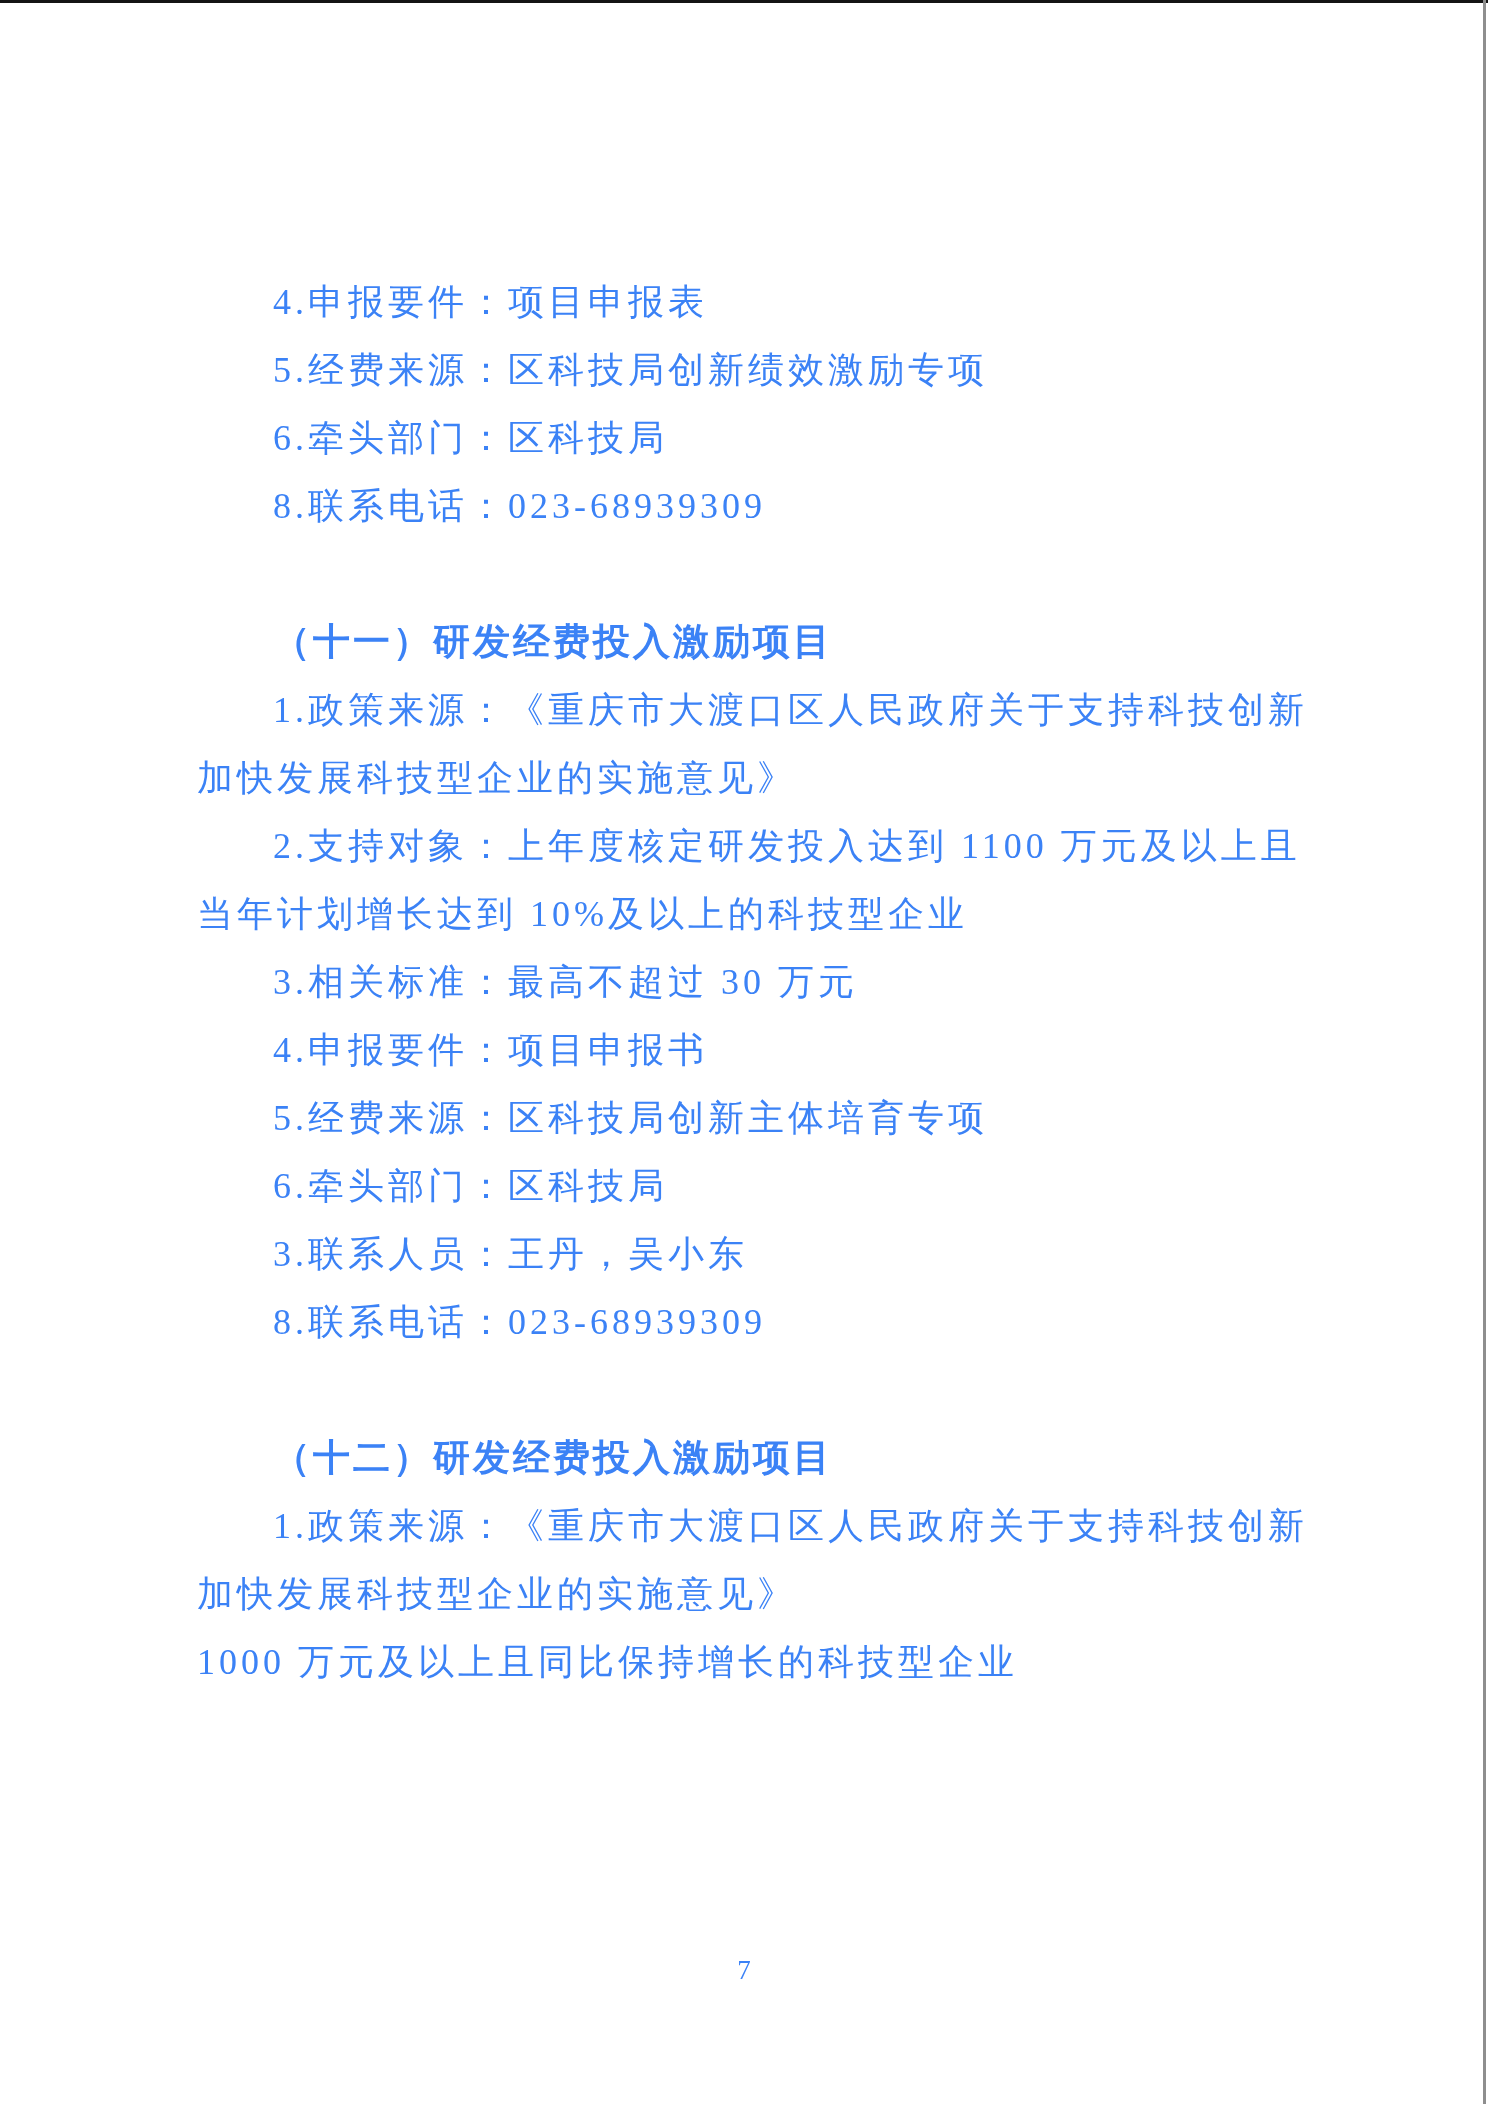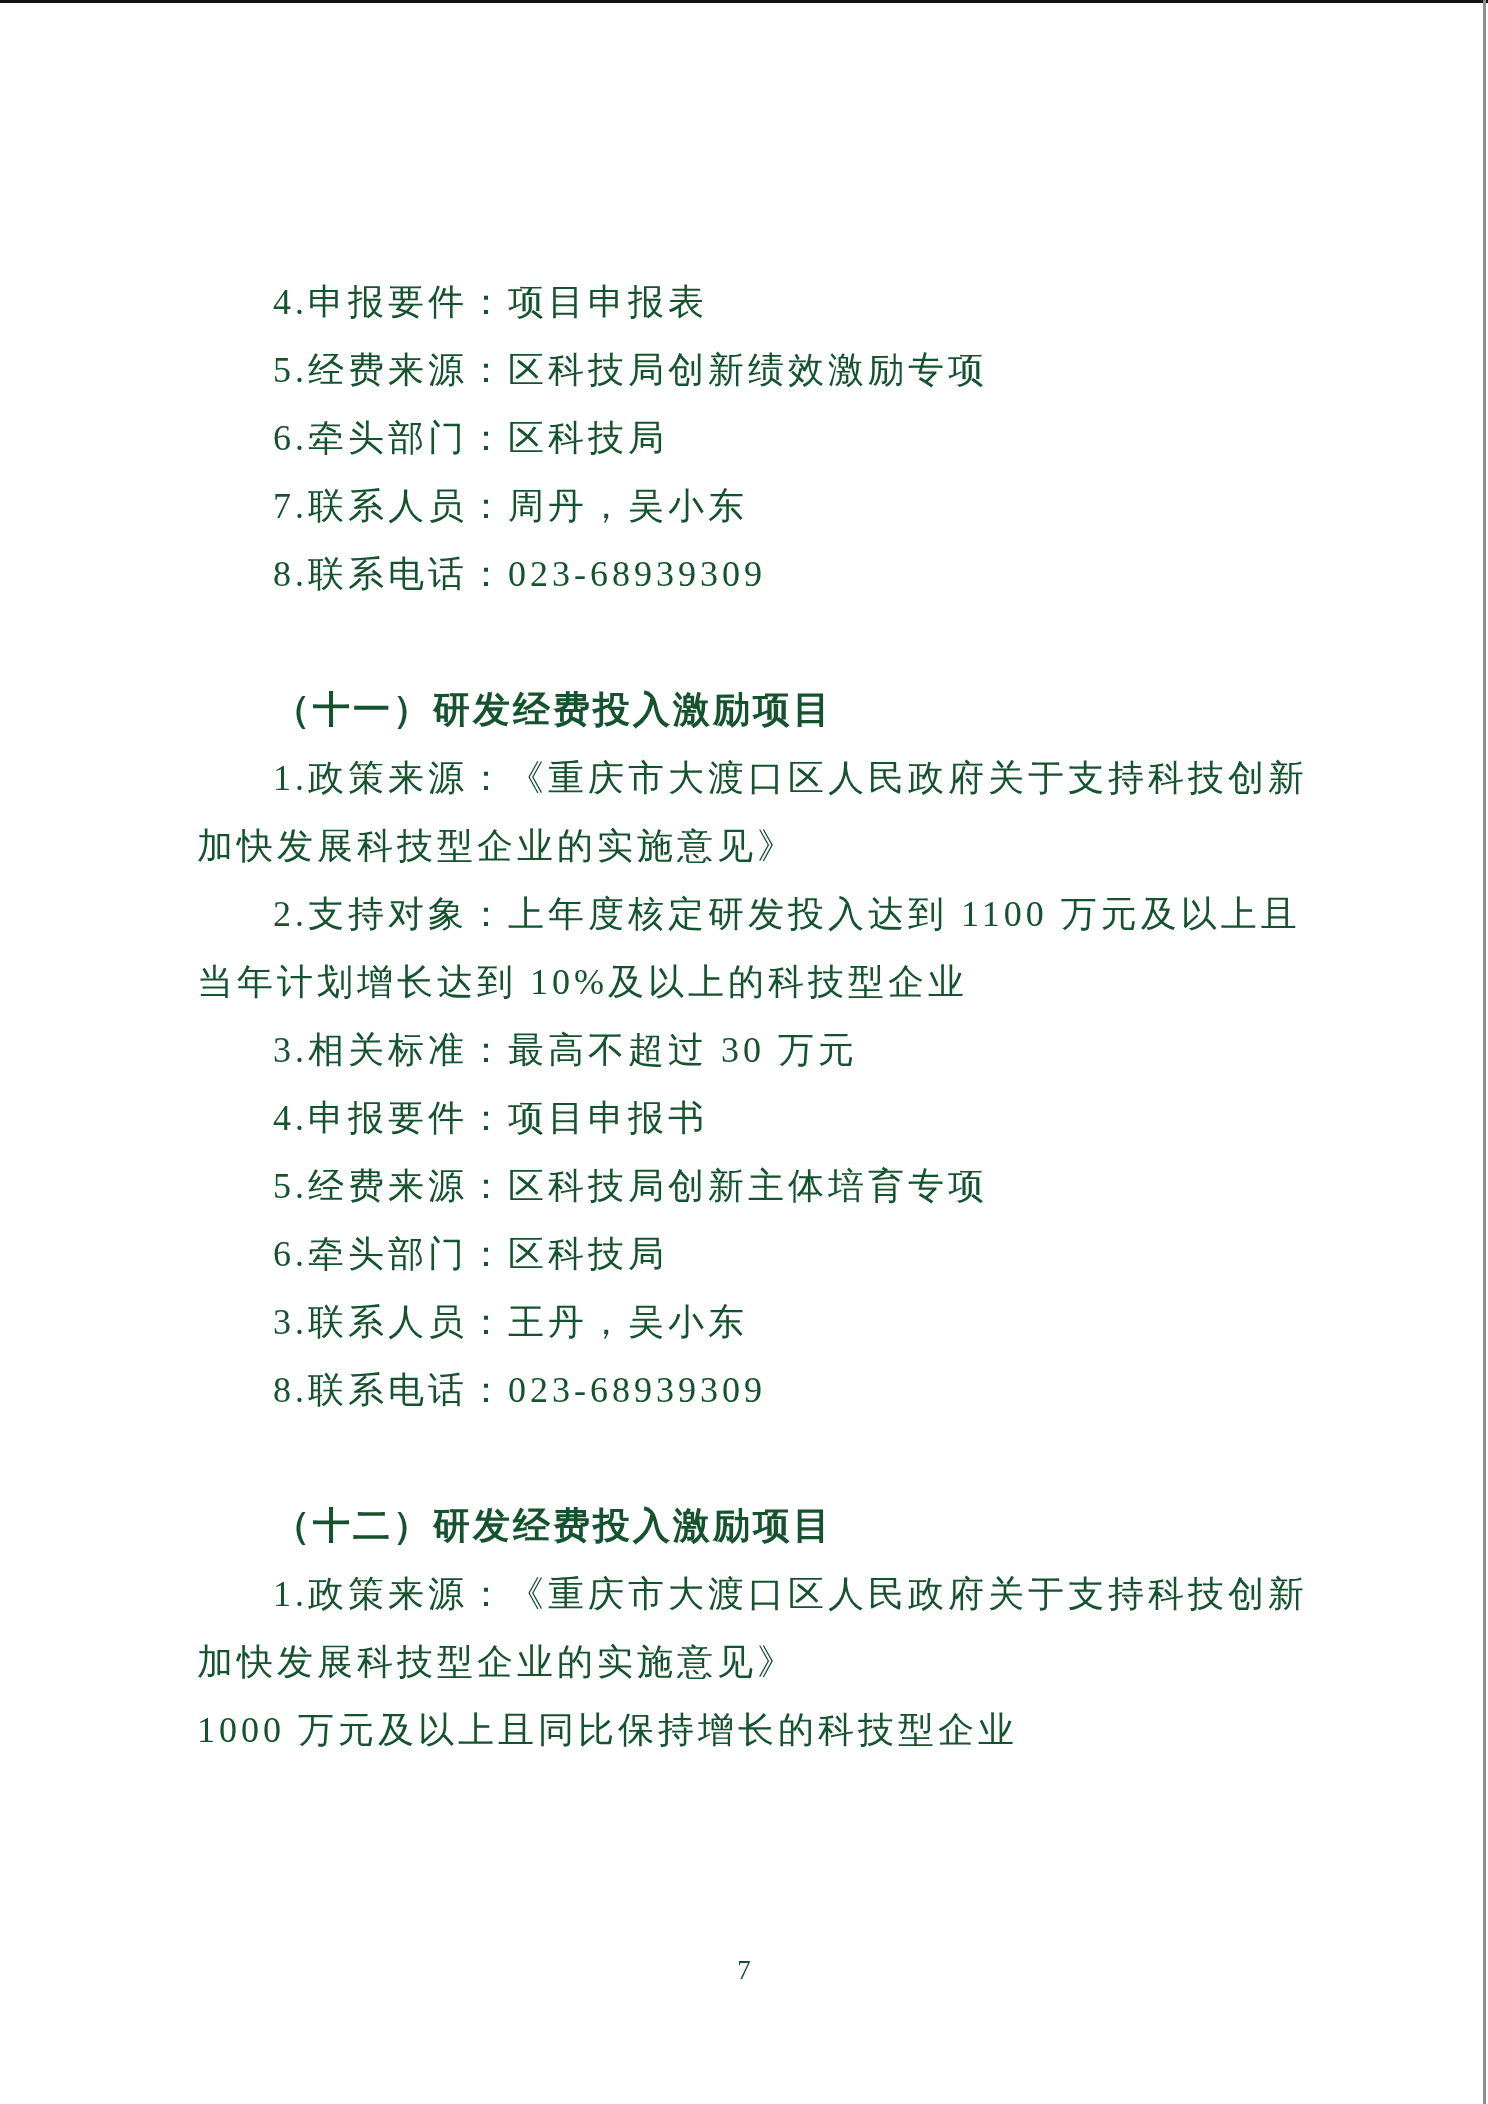--- a/index.html
+++ b/index.html
@@ -6,21 +6,21 @@
       margin: 0;
       padding: 0;
       background: #ffffff;
     }
     .page {
       position: relative;
       width: 1488px;
       height: 2104px;
       background: #ffffff;
       overflow: hidden;
-      color: #14532d;
+      color: #3b82f6;
       font-family: "Liberation Serif", "DejaVu Serif", serif;
     }
     .edge-top {
       position: absolute;
       top: 0; left: 0;
       width: 100%; height: 3px;
       background: #141414;
     }
     .edge-right {
       position: absolute;
@@ -65,21 +65,20 @@
 <body>
 
 <div class="page">
   <div class="edge-top"></div>
   <div class="edge-right"></div>
 
   <div class="content">
     <div class="line indent">4.申报要件：项目申报表</div>
     <div class="line indent">5.经费来源：区科技局创新绩效激励专项</div>
     <div class="line indent">6.牵头部门：区科技局</div>
-    <div class="line indent">7.联系人员：周丹，吴小东</div>
     <div class="line indent">8.联系电话：023-68939309</div>
     <div class="line"></div>
     <div class="line heading indent">（十一）研发经费投入激励项目</div>
     <div class="line indent">1.政策来源：《重庆市大渡口区人民政府关于支持科技创新</div>
     <div class="line">加快发展科技型企业的实施意见》</div>
     <div class="line indent">2.支持对象：上年度核定研发投入达到 1100 万元及以上且</div>
     <div class="line">当年计划增长达到 10%及以上的科技型企业</div>
     <div class="line indent">3.相关标准：最高不超过 30 万元</div>
     <div class="line indent">4.申报要件：项目申报书</div>
     <div class="line indent">5.经费来源：区科技局创新主体培育专项</div>

